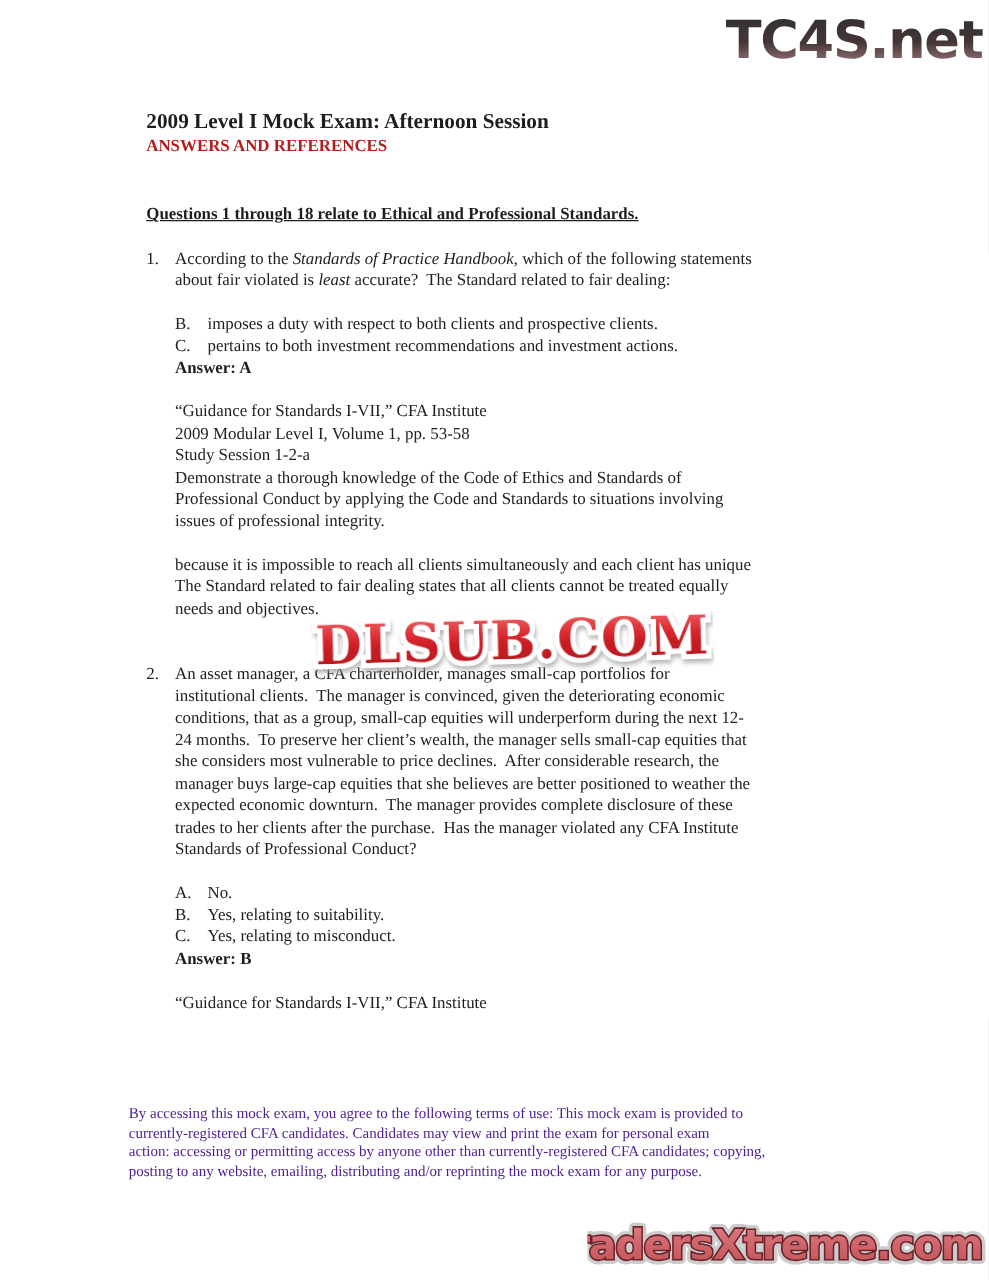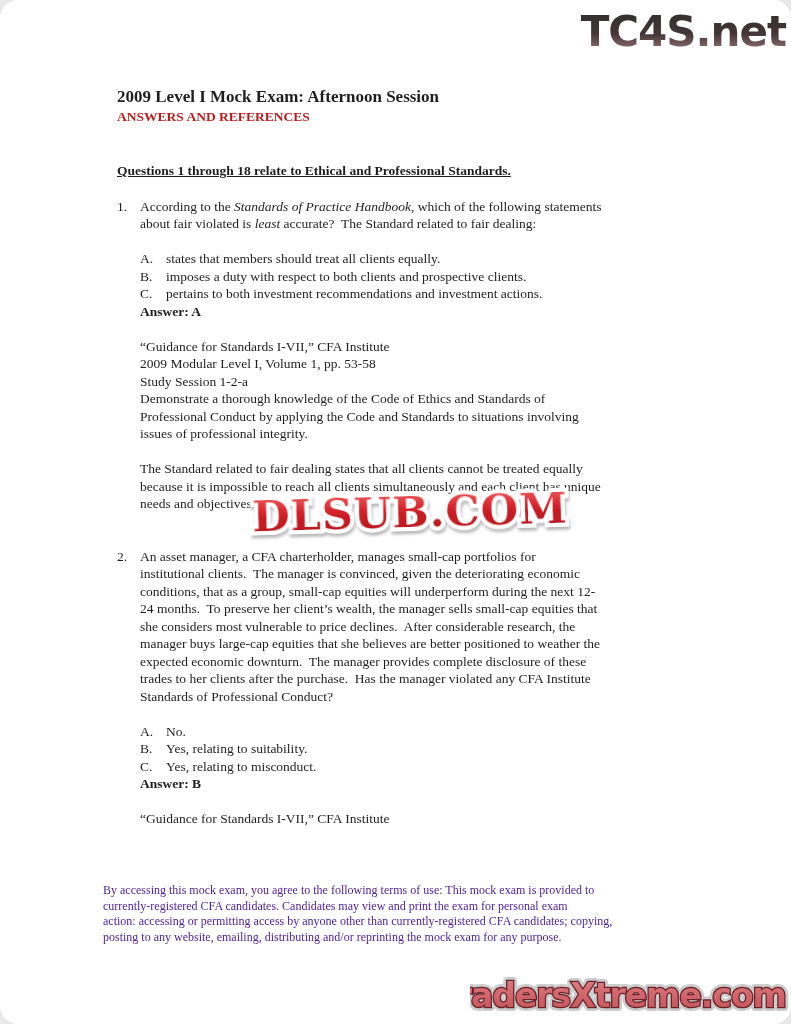--- a/index.html
+++ b/index.html
@@ -6,21 +6,20 @@
   html, body { background: #e8e8e8; }
   #page {
     position: relative;
     width: 791px;
     height: 1024px;
     background: #ffffff;
     font-family: "Liberation Serif", serif;
     color: #1e1e1e;
     overflow: hidden;
     margin: 0 auto;
-    border-radius: 18px;
   }
   
   #top-logo    { position: absolute; top: 2px;  left: 556px; }
   #stamp       { position: absolute; top: 484px; left: 249px; transform: rotate(-1.6deg); }
   #bottom-logo { position: absolute; top: 972px; left: 470px; }
 
   
   #doc {
     position: absolute;
     left: 117px;
@@ -91,39 +90,38 @@
     <div class="doc-subtitle" style="color:#b91c1c">ANSWERS AND REFERENCES</div>
 
     <div class="section-heading">Questions 1 through 18 relate to Ethical and Professional Standards.</div>
 
     <div class="question">
       <span class="q-num">1.</span>
       <div class="line"><span>According to the </span><i>Standards of Practice Handbook</i><span>, which of the following statements</span></div>
       <div class="line"><span>about fair violated is </span><i>least</i><span> accurate?  The Standard related to fair dealing:</span></div>
 
       <div class="choices">
-        <div class="choice"><span class="choice-letter">A.</span><span>states that members should treat all clients equally.</span></div>
         <div class="choice"><span class="choice-letter">B.</span><span>imposes a duty with respect to both clients and prospective clients.</span></div>
         <div class="choice"><span class="choice-letter">C.</span><span>pertains to both investment recommendations and investment actions.</span></div>
       </div>
 
       <div class="answer-label">Answer: A</div>
 
       <div class="ref-block">
         <div class="line">“Guidance for Standards I-VII,” CFA Institute</div>
         <div class="line">2009 Modular Level I, Volume 1, pp. 53-58</div>
         <div class="line">Study Session 1-2-a</div>
         <div class="line">Demonstrate a thorough knowledge of the Code of Ethics and Standards of</div>
         <div class="line">Professional Conduct by applying the Code and Standards to situations involving</div>
         <div class="line">issues of professional integrity.</div>
       </div>
 
       <div class="explanation">
+        <div class="line">because it is impossible to reach all clients simultaneously and each client has unique</div>
         <div class="line">The Standard related to fair dealing states that all clients cannot be treated equally</div>
-        <div class="line">because it is impossible to reach all clients simultaneously and each client has unique</div>
         <div class="line">needs and objectives.</div>
       </div>
     </div>
 
     <div class="question q2-gap">
       <span class="q-num">2.</span>
       <div class="line">An asset manager, a CFA charterholder, manages small-cap portfolios for</div>
       <div class="line">institutional clients.  The manager is convinced, given the deteriorating economic</div>
       <div class="line">conditions, that as a group, small-cap equities will underperform during the next 12-</div>
       <div class="line">24 months.  To preserve her client’s wealth, the manager sells small-cap equities that</div>

